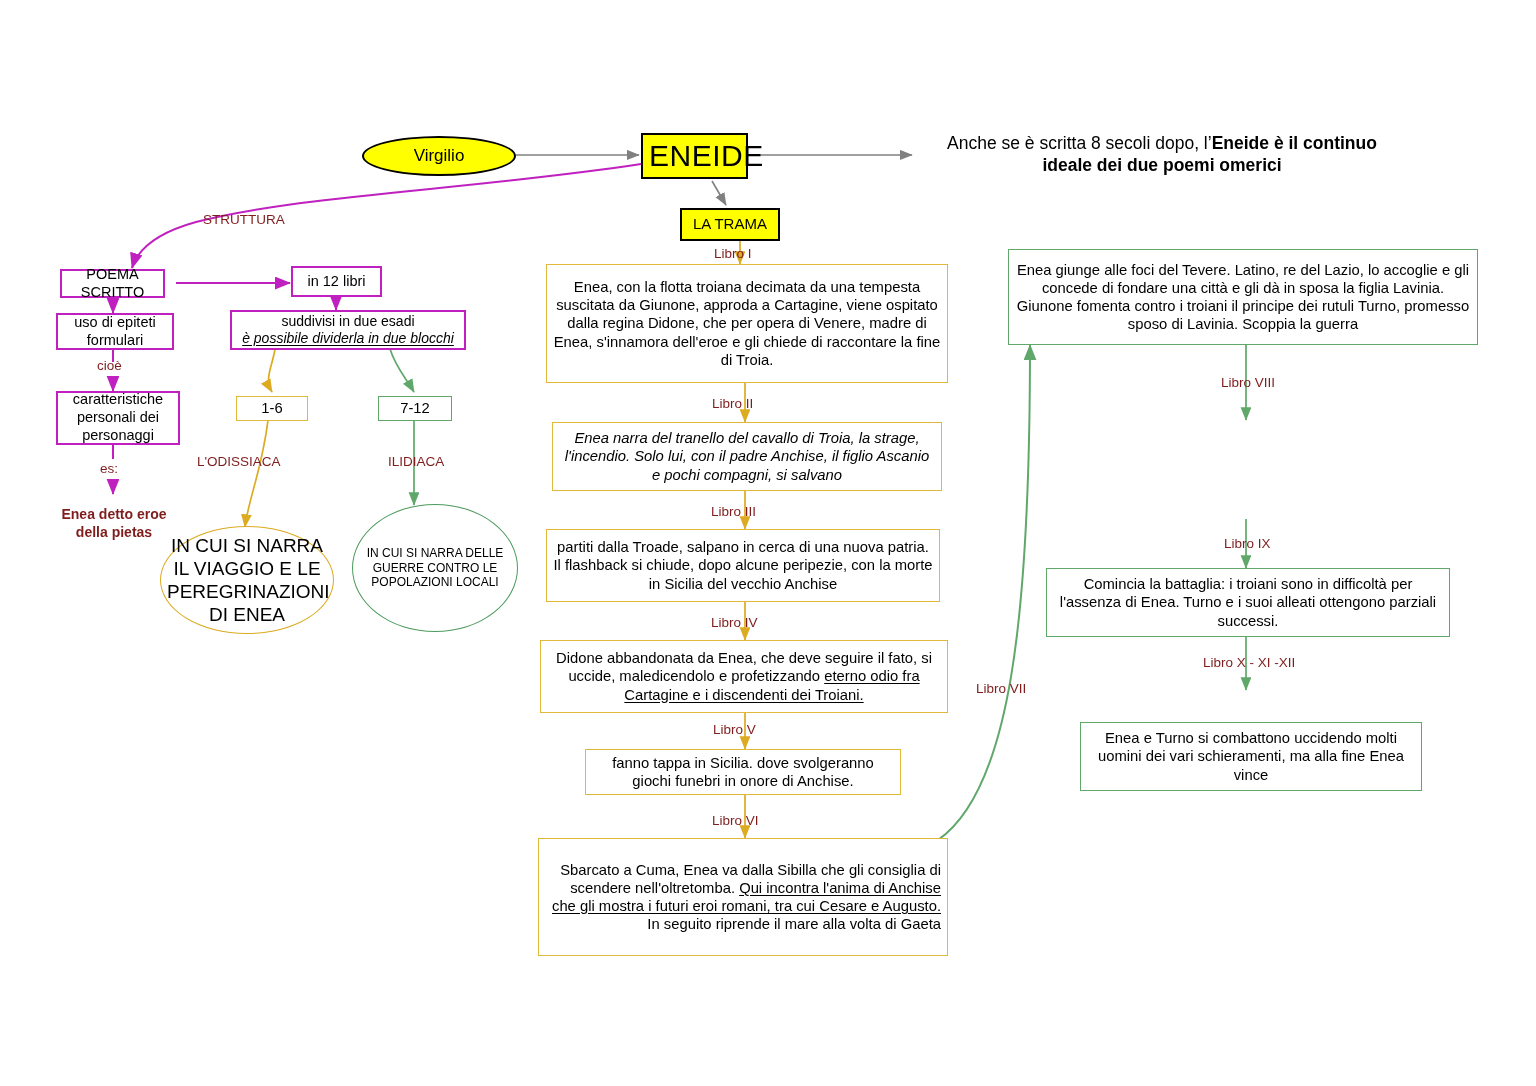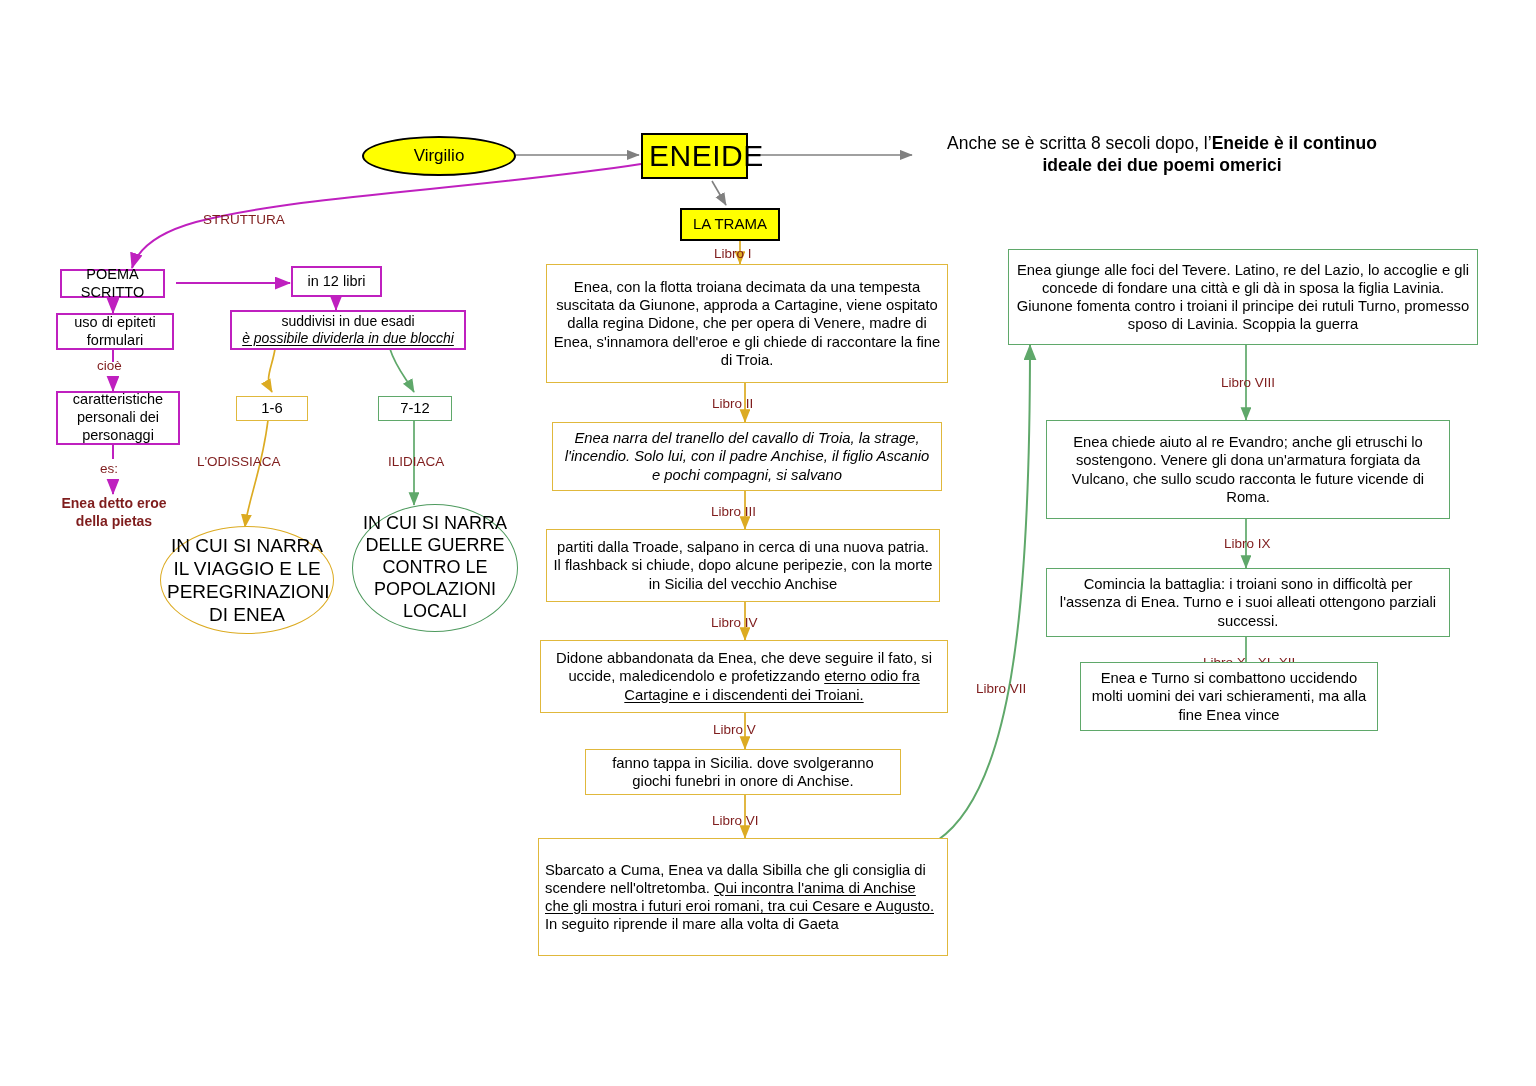--- a/index.html
+++ b/index.html
@@ -79,34 +79,35 @@
   
   .green-box {
     background: #ffffff;
     border: 1.6px solid #5fa86a;
     font-size: 14.8px;
   }
   .green-ellipse {
     background: #ffffff;
     border: 1.6px solid #4e9a5e;
     border-radius: 50%;
-    font-size: 18px;
+    font-size: 12px;
     text-align: center;
   }
 
   
   .label {
     position: absolute;
     font-size: 13.5px;
     white-space: nowrap;
     color: #7f1d1d;
   }
   .label.center {
     text-align: center;
     white-space: normal;
+    margin-top: 11px;
   }
   .label-strong {
     font-weight: bold;
   }
   .header-note {
     position: absolute;
     font-size: 17.5px;
     line-height: 1.28;
     text-align: center;
   }
@@ -273,38 +274,35 @@
     </span>
   </div>
 
   <div class="label" style="left:713px; top:722px;">Libro V</div>
   <div class="node orange-box" style="left:585px; top:749px; width:316px; height:46px;">
     <span class="node-inner">fanno tappa in Sicilia. dove svolgeranno giochi funebri in onore di Anchise.</span>
   </div>
 
   <div class="label" style="left:712px; top:813px;">Libro VI</div>
   <div class="node orange-box" style="left:538px; top:838px; width:410px; height:118px;">
-    <span class="node-inner" style="text-align:left;">
+    <span class="node-inner" style="text-align:right;">
       <span>Sbarcato a Cuma, Enea va dalla Sibilla che gli consiglia di scendere nell'oltretomba. </span><u>Qui incontra l'anima di Anchise che gli mostra i futuri eroi romani, tra cui Cesare e Augusto.</u><span> In seguito riprende il mare alla volta di Gaeta</span>
     </span>
   </div>
 
   <div class="label" style="left:976px; top:681px;">Libro VII</div>
   <div class="node green-box" style="left:1008px; top:249px; width:470px; height:96px;">
     <span class="node-inner">Enea giunge alle foci del Tevere. Latino, re del Lazio, lo accoglie e gli concede di fondare una città e gli dà in sposa la figlia Lavinia. Giunone fomenta contro i troiani  il principe dei rutuli Turno, promesso sposo di Lavinia. Scoppia la guerra</span>
   </div>
 
   <div class="label" style="left:1221px; top:375px;">Libro VIII</div>
-  <div class="node green-box" style="left:1046px; top:420px; width:404px; height:99px;">
-    <span class="node-inner">Enea chiede aiuto al re Evandro; anche gli etruschi lo sostengono.   Venere gli dona un'armatura forgiata da Vulcano, che sullo scudo racconta le future vicende di Roma.</span>
-  </div>
 
   <div class="label" style="left:1224px; top:536px;">Libro IX</div>
   <div class="node green-box" style="left:1046px; top:568px; width:404px; height:69px;">
     <span class="node-inner">Comincia la battaglia: i troiani sono in difficoltà per l'assenza di Enea. Turno e i suoi alleati ottengono parziali successi.</span>
   </div>
 
   <div class="label" style="left:1203px; top:655px;">Libro X - XI -XII</div>
-  <div class="node green-box" style="left:1080px; top:662px; width:298px; height:69px;">
+  <div class="node green-box" style="left:1080px; top:722px; width:342px; height:69px;">
     <span class="node-inner">Enea e Turno si combattono uccidendo molti uomini dei vari schieramenti, ma alla fine Enea vince</span>
   </div>
 
 </div>
 
 </body></html>

